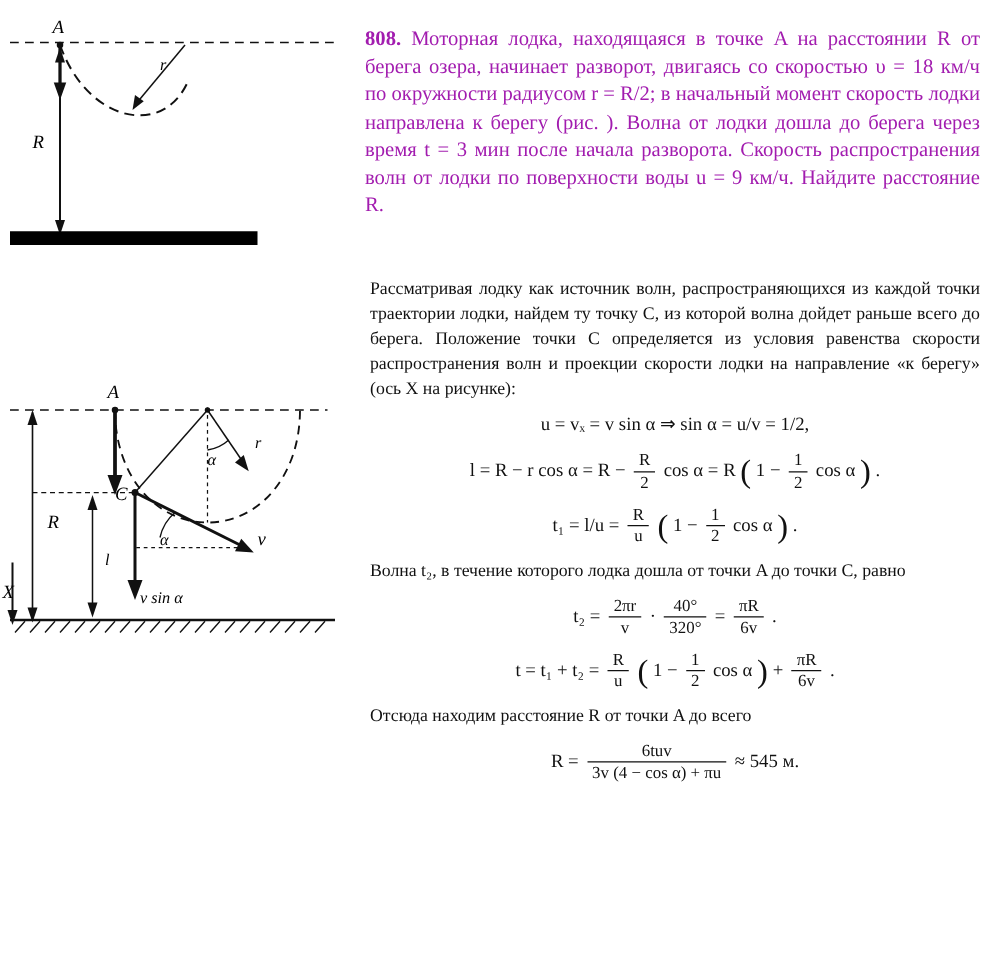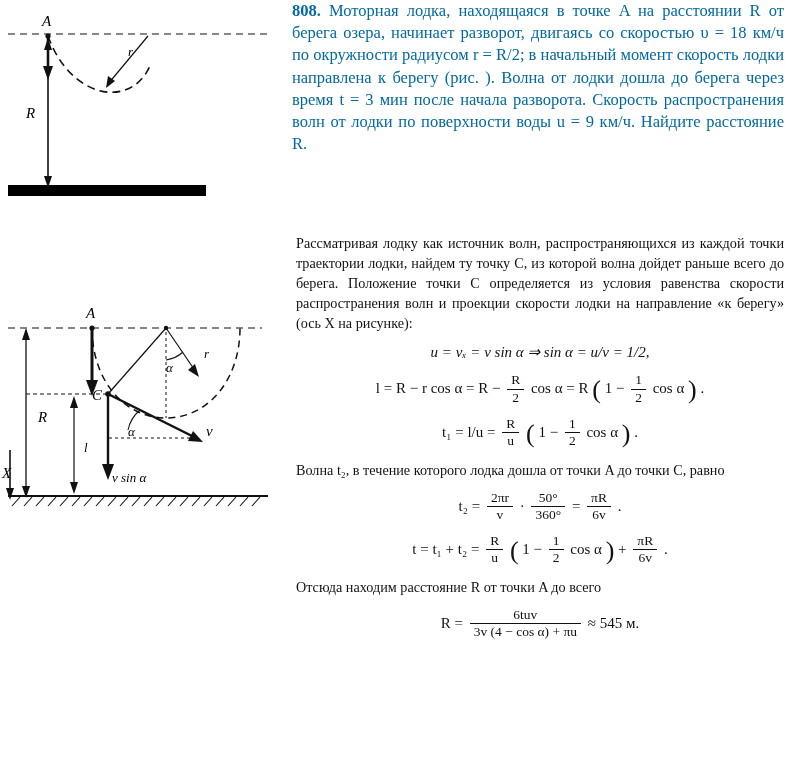--- a/index.html
+++ b/index.html
@@ -17,51 +17,51 @@
   }
   .page {
     position: relative;
     width: 793px;
     height: 772px;
   }
   
   .problem {
     position: absolute;
     left: 292px;
-    top: 0;
+    top: 20px;
     width: 492px;
     font-size: 16.5px;
     line-height: 1.345;
     text-align: justify;
     text-justify: inter-word;
-    color: #0369a1;
+    color: #a21caf;
   }
   .problem .num {
     font-weight: bold;
   }
   
   .solution {
     position: absolute;
     left: 296px;
     top: 222px;
     width: 488px;
     font-size: 14.2px;
     line-height: 1.40;
     color: #111;
   }
   .solution p {
-    margin: 12px 0 9px 0;
+    margin: 0 0 9px 0;
     text-align: justify;
   }
   .formula {
     text-align: center;
     margin: 10px 0 11px 0;
     font-size: 15px;
   }
-  .formula.tight { margin: 7px 0 9px 0; font-style: italic; }
+  .formula.tight { margin: 7px 0 9px 0; }
   .frac {
     display: inline-block;
     vertical-align: middle;
     text-align: center;
     margin: 0 3px;
     line-height: 1.08;
   }
   .frac .num-part {
     display: block;
     padding: 0 4px 1px 4px;
@@ -277,22 +277,22 @@
     <p>Волна t₂, в течение которого лодка дошла от точки A до точки C, равно</p>
 
     <div class="formula">
       <span>t₂ =</span>
       <span class="frac">
         <span class="num-part">2πr</span>
         <span class="den-part">v</span>
       </span>
       <span>·</span>
       <span class="frac">
-        <span class="num-part">50°</span>
-        <span class="den-part">360°</span>
+        <span class="num-part">40°</span>
+        <span class="den-part">320°</span>
       </span>
       <span>=</span>
       <span class="frac">
         <span class="num-part">πR</span>
         <span class="den-part">6v</span>
       </span>
       <span>.</span>
     </div>
 
 

